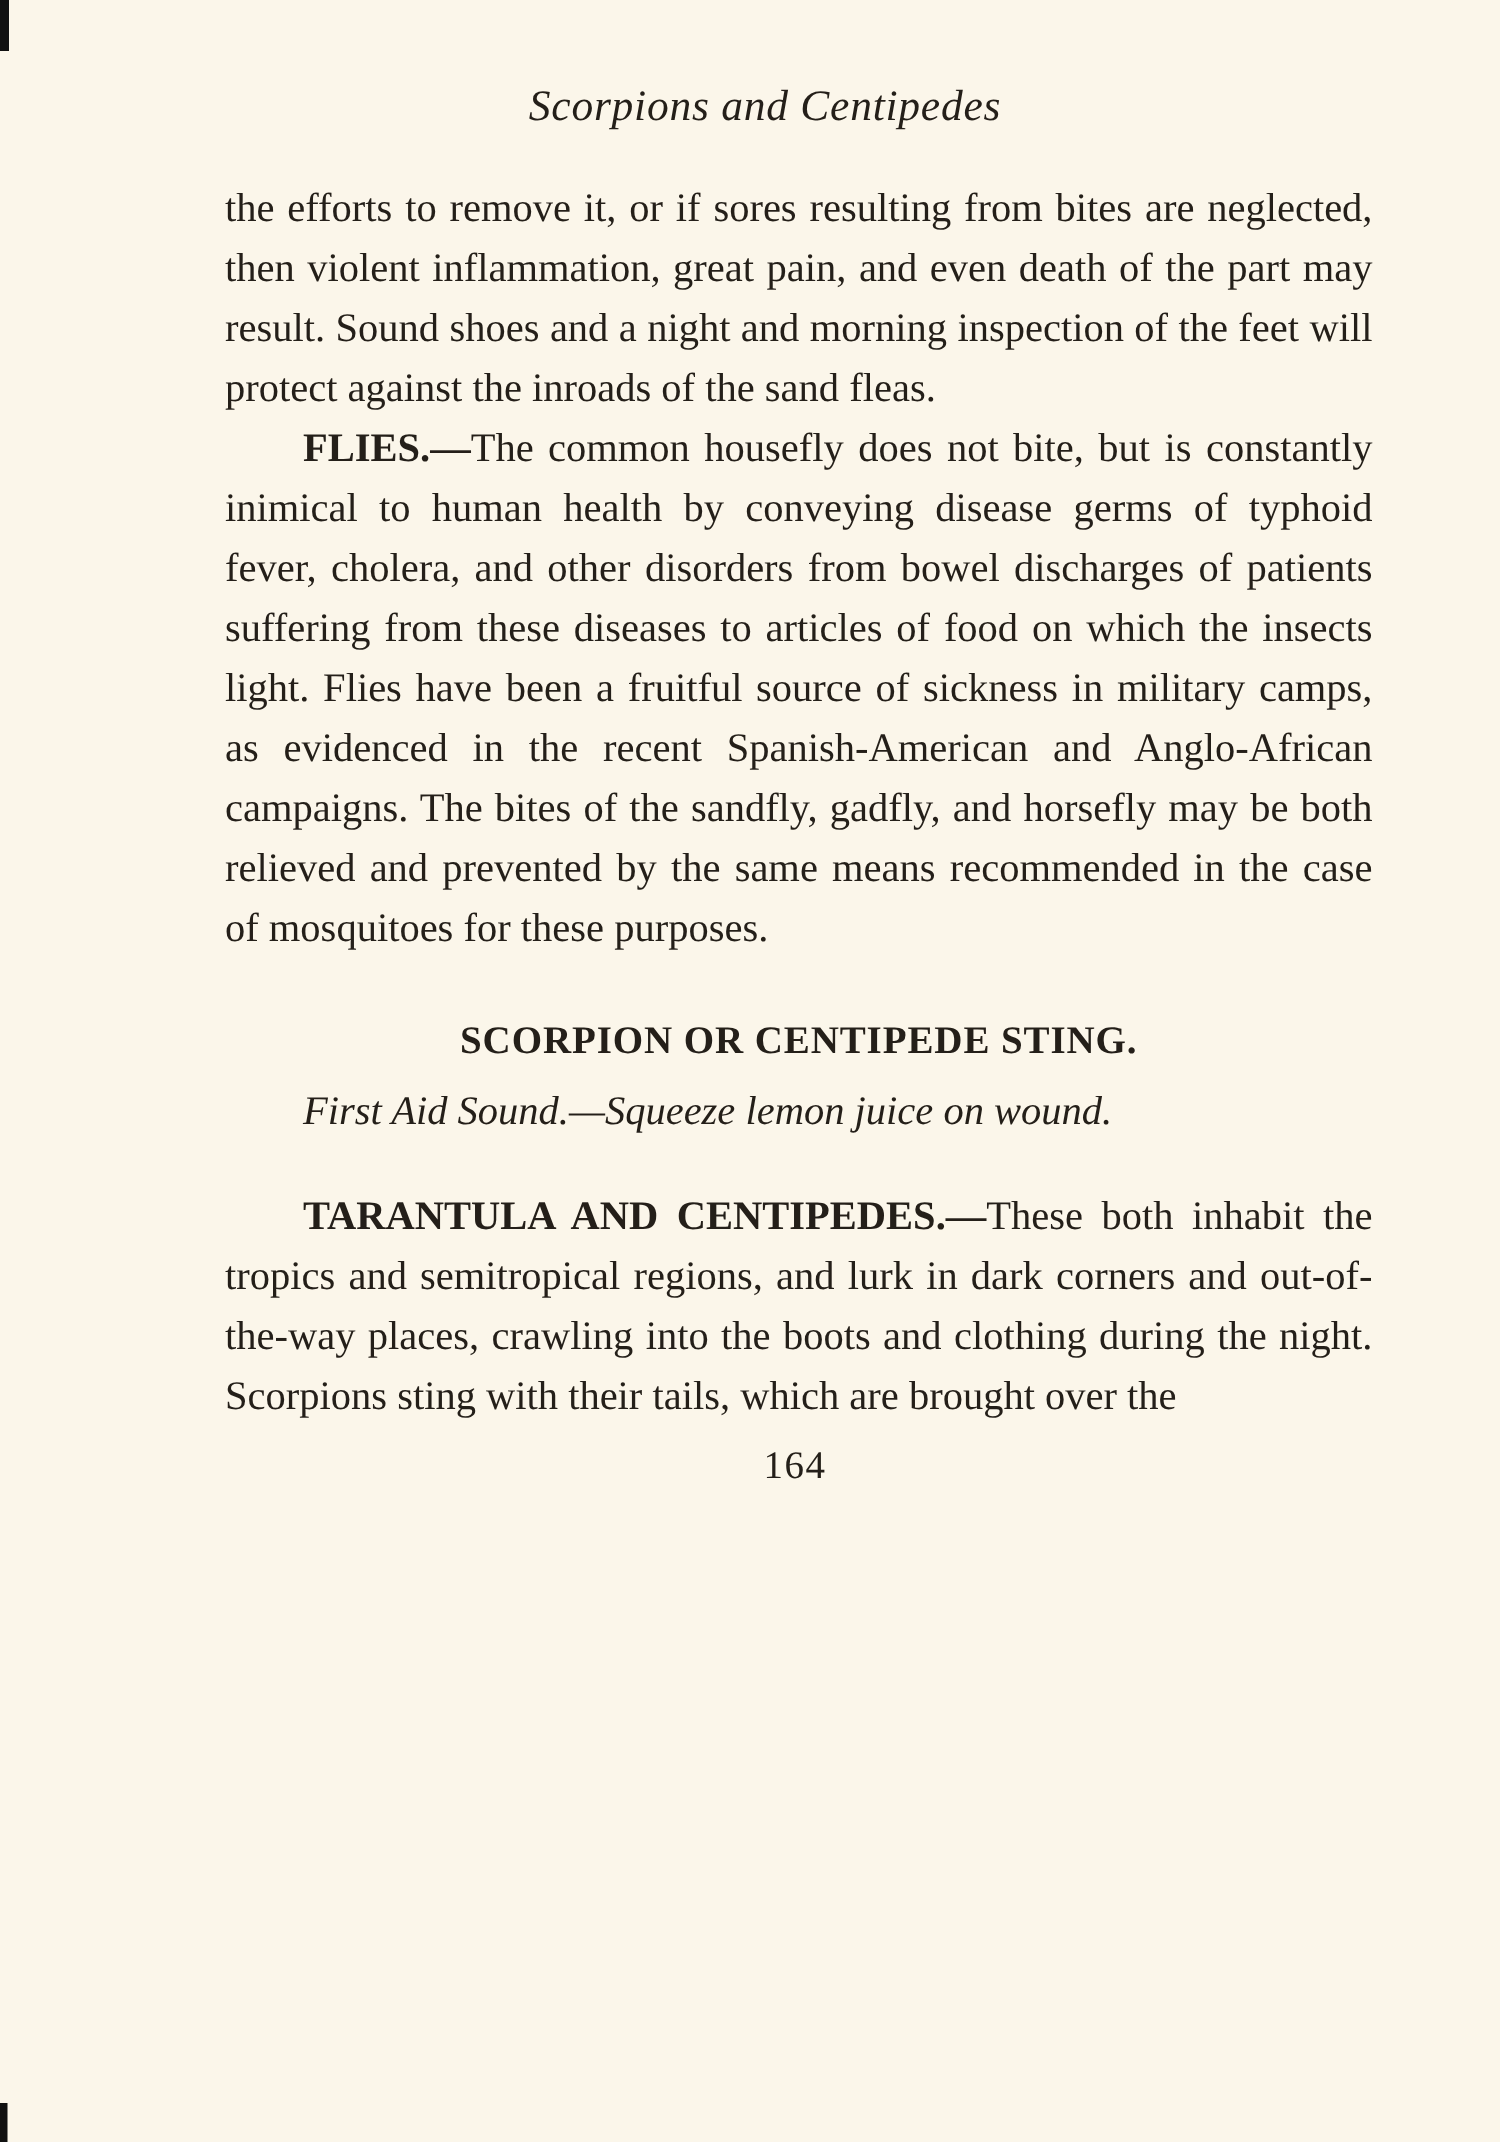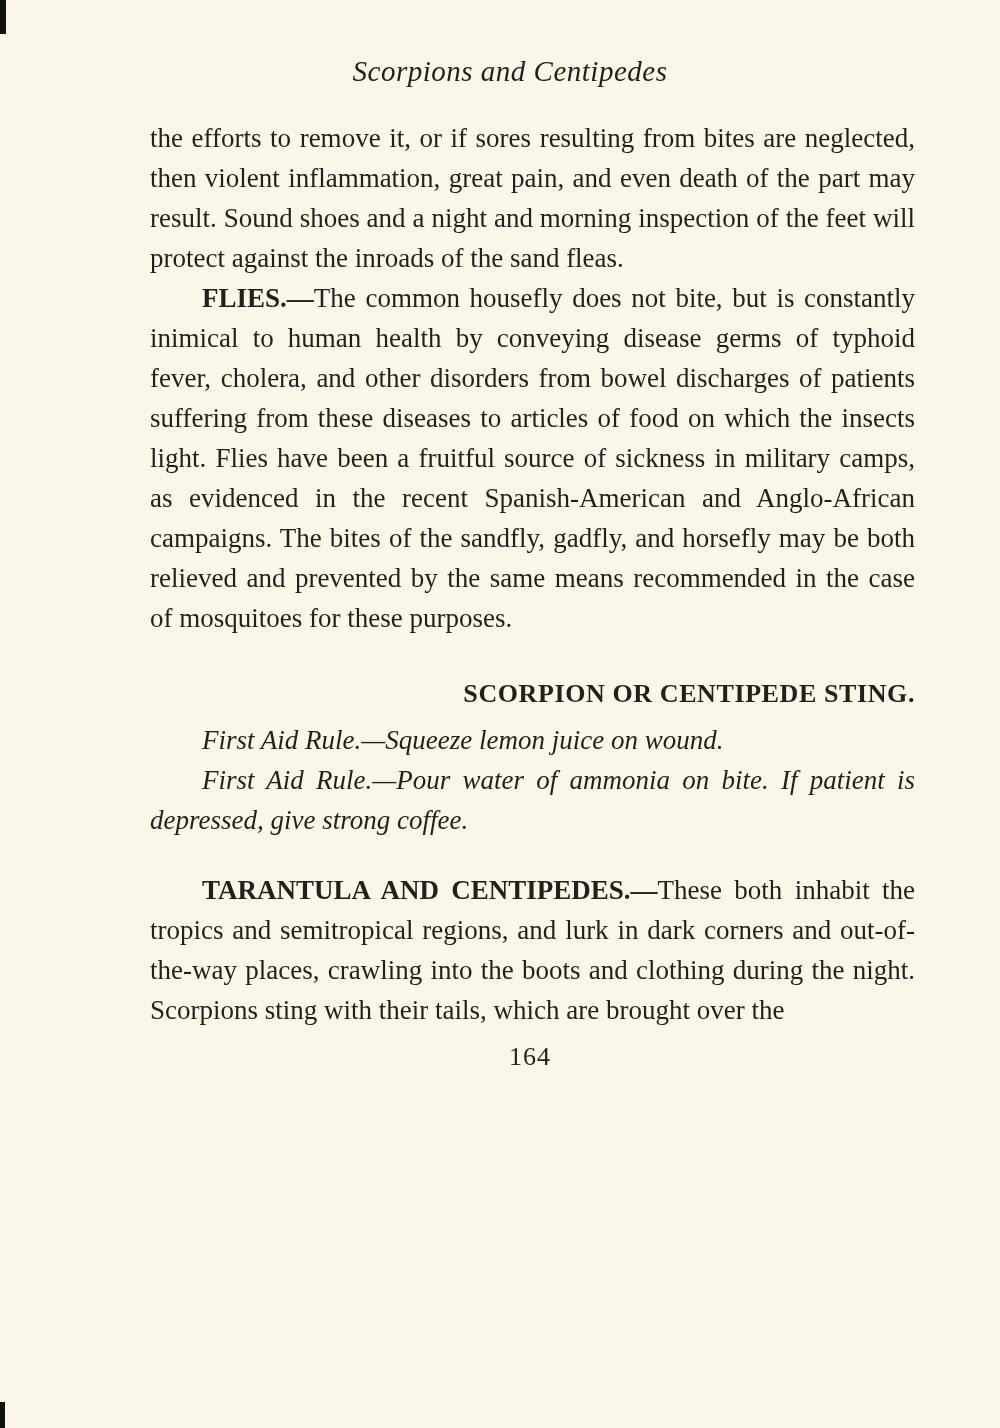--- a/index.html
+++ b/index.html
@@ -54,21 +54,21 @@
     text-indent: 52px;
   }
   .lead-in {
     font-weight: bold;
   }
   h2.section-heading {
     font-size: 26px;
     font-weight: bold;
     letter-spacing: 0.6px;
     margin: 36px 0 6px 0;
-    text-align: right;
+    text-align: center;
   }
   p.first-aid-rule {
     font-style: italic;
     text-indent: 52px;
     margin: 0;
   }
   .gap-before-para {
     margin-top: 30px !important;
   }
   .page-number {
@@ -89,24 +89,23 @@
   <div class="running-head">Scorpions and Centipedes</div>
 
   <div class="content">
 
     <p class="noindent"><span>the efforts to remove it, or if sores resulting from bites are neglected, then violent inflammation, great pain, and even death of the part may result.  Sound shoes and a night and morning inspection of the feet will protect against the inroads of the sand fleas.</span></p>
 
     <p class="indent"><span class="lead-in">FLIES.—</span><span>The common housefly does not bite, but is constantly inimical to human health by conveying disease germs of typhoid fever, cholera, and other disorders from bowel discharges of patients suffering from these diseases to articles of food on which the insects light.  Flies have been a fruitful source of sickness in military camps, as evidenced in the recent Spanish-American and Anglo-African campaigns.  The bites of the sandfly, gadfly, and horsefly may be both relieved and prevented by the same means recommended in the case of mosquitoes for these purposes.</span></p>
 
     <h2 class="section-heading">SCORPION OR CENTIPEDE STING.</h2>
 
-    <p class="first-aid-rule">First Aid Rule.—Squeeze lemon juice on wound.</p>
+    <p class="first-aid-rule">First Aid Sound.—Squeeze lemon juice on wound.</p>
 
 
-    <p class="first-aid-rule">First Aid Rule.—Pour water of ammonia on bite. If patient is depressed, give strong coffee.</p>
 
     <p class="indent gap-before-para"><span class="lead-in">TARANTULA AND CENTIPEDES.—</span><span>These both inhabit the tropics and semitropical regions, and lurk in dark corners and out-of-the-way places, crawling into the boots and clothing during the night.  Scorpions sting with their tails, which are brought over the</span></p>
 
   </div>
 
   <div class="page-number">164</div>
 
 </div>
 
 </body></html>

